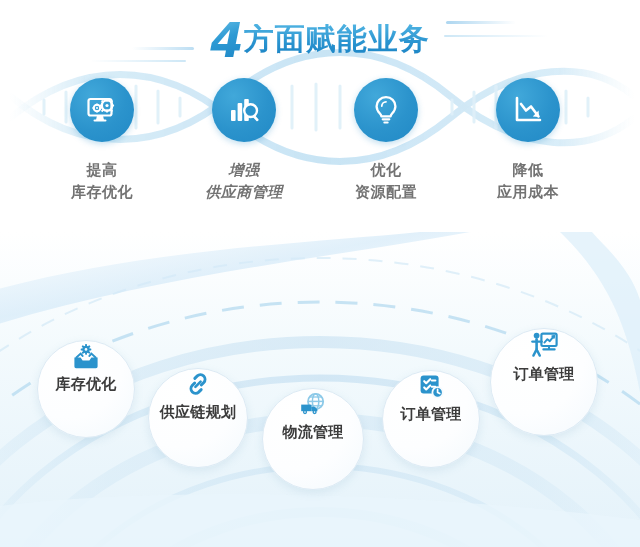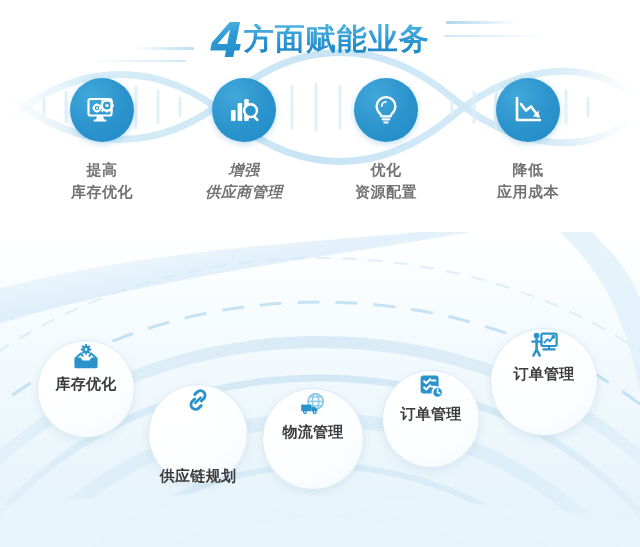--- a/index.html
+++ b/index.html
@@ -312,21 +312,21 @@
           </g>
           <path d="M3.4 16.4 L9.6 16.4 L11.6 19.6 L18.4 19.6 L20.4 16.4 L26.6 16.4
                    L26.6 25.6 a1.6 1.6 0 0 1 -1.6 1.6 L5 27.2 a1.6 1.6 0 0 1 -1.6 -1.6 Z" fill="#2b93cc"></path>
           <path d="M5.4 16.4 L9.6 12.6 L11.6 14.9" fill="none" stroke="#2b93cc" stroke-width="2" stroke-linecap="round"></path>
           <path d="M24.6 16.4 L20.4 12.6 L18.4 14.9" fill="none" stroke="#2b93cc" stroke-width="2" stroke-linecap="round"></path>
         </svg>
       </span>
       <span class="svc-label">库存优化</span>
     </div>
 
-    <div class="svc" style="left:148px;top:84px;width:98px;height:98px;gap:48px;">
+    <div class="svc" style="left:148px;top:68px;width:98px;height:98px;">
       <span class="svc-icon">
         <svg width="30" height="30" viewBox="0 0 30 30">
           <path d="M12.4 17.8 L17.6 12.6" fill="none" stroke="#2b93cc" stroke-width="2.6" stroke-linecap="round"></path>
           <path d="M11.8 9.4 L14.3 6.9 a4.6 4.6 0 0 1 6.5 6.5 L18.3 16" fill="none" stroke="#2b93cc" stroke-width="2.9" stroke-linecap="round"></path>
           <path d="M18.2 20.6 L15.7 23.1 a4.6 4.6 0 0 1 -6.5 -6.5 L11.7 14" fill="none" stroke="#2b93cc" stroke-width="2.9" stroke-linecap="round"></path>
         </svg>
       </span>
       <span class="svc-label">供应链规划</span>
     </div>
 

